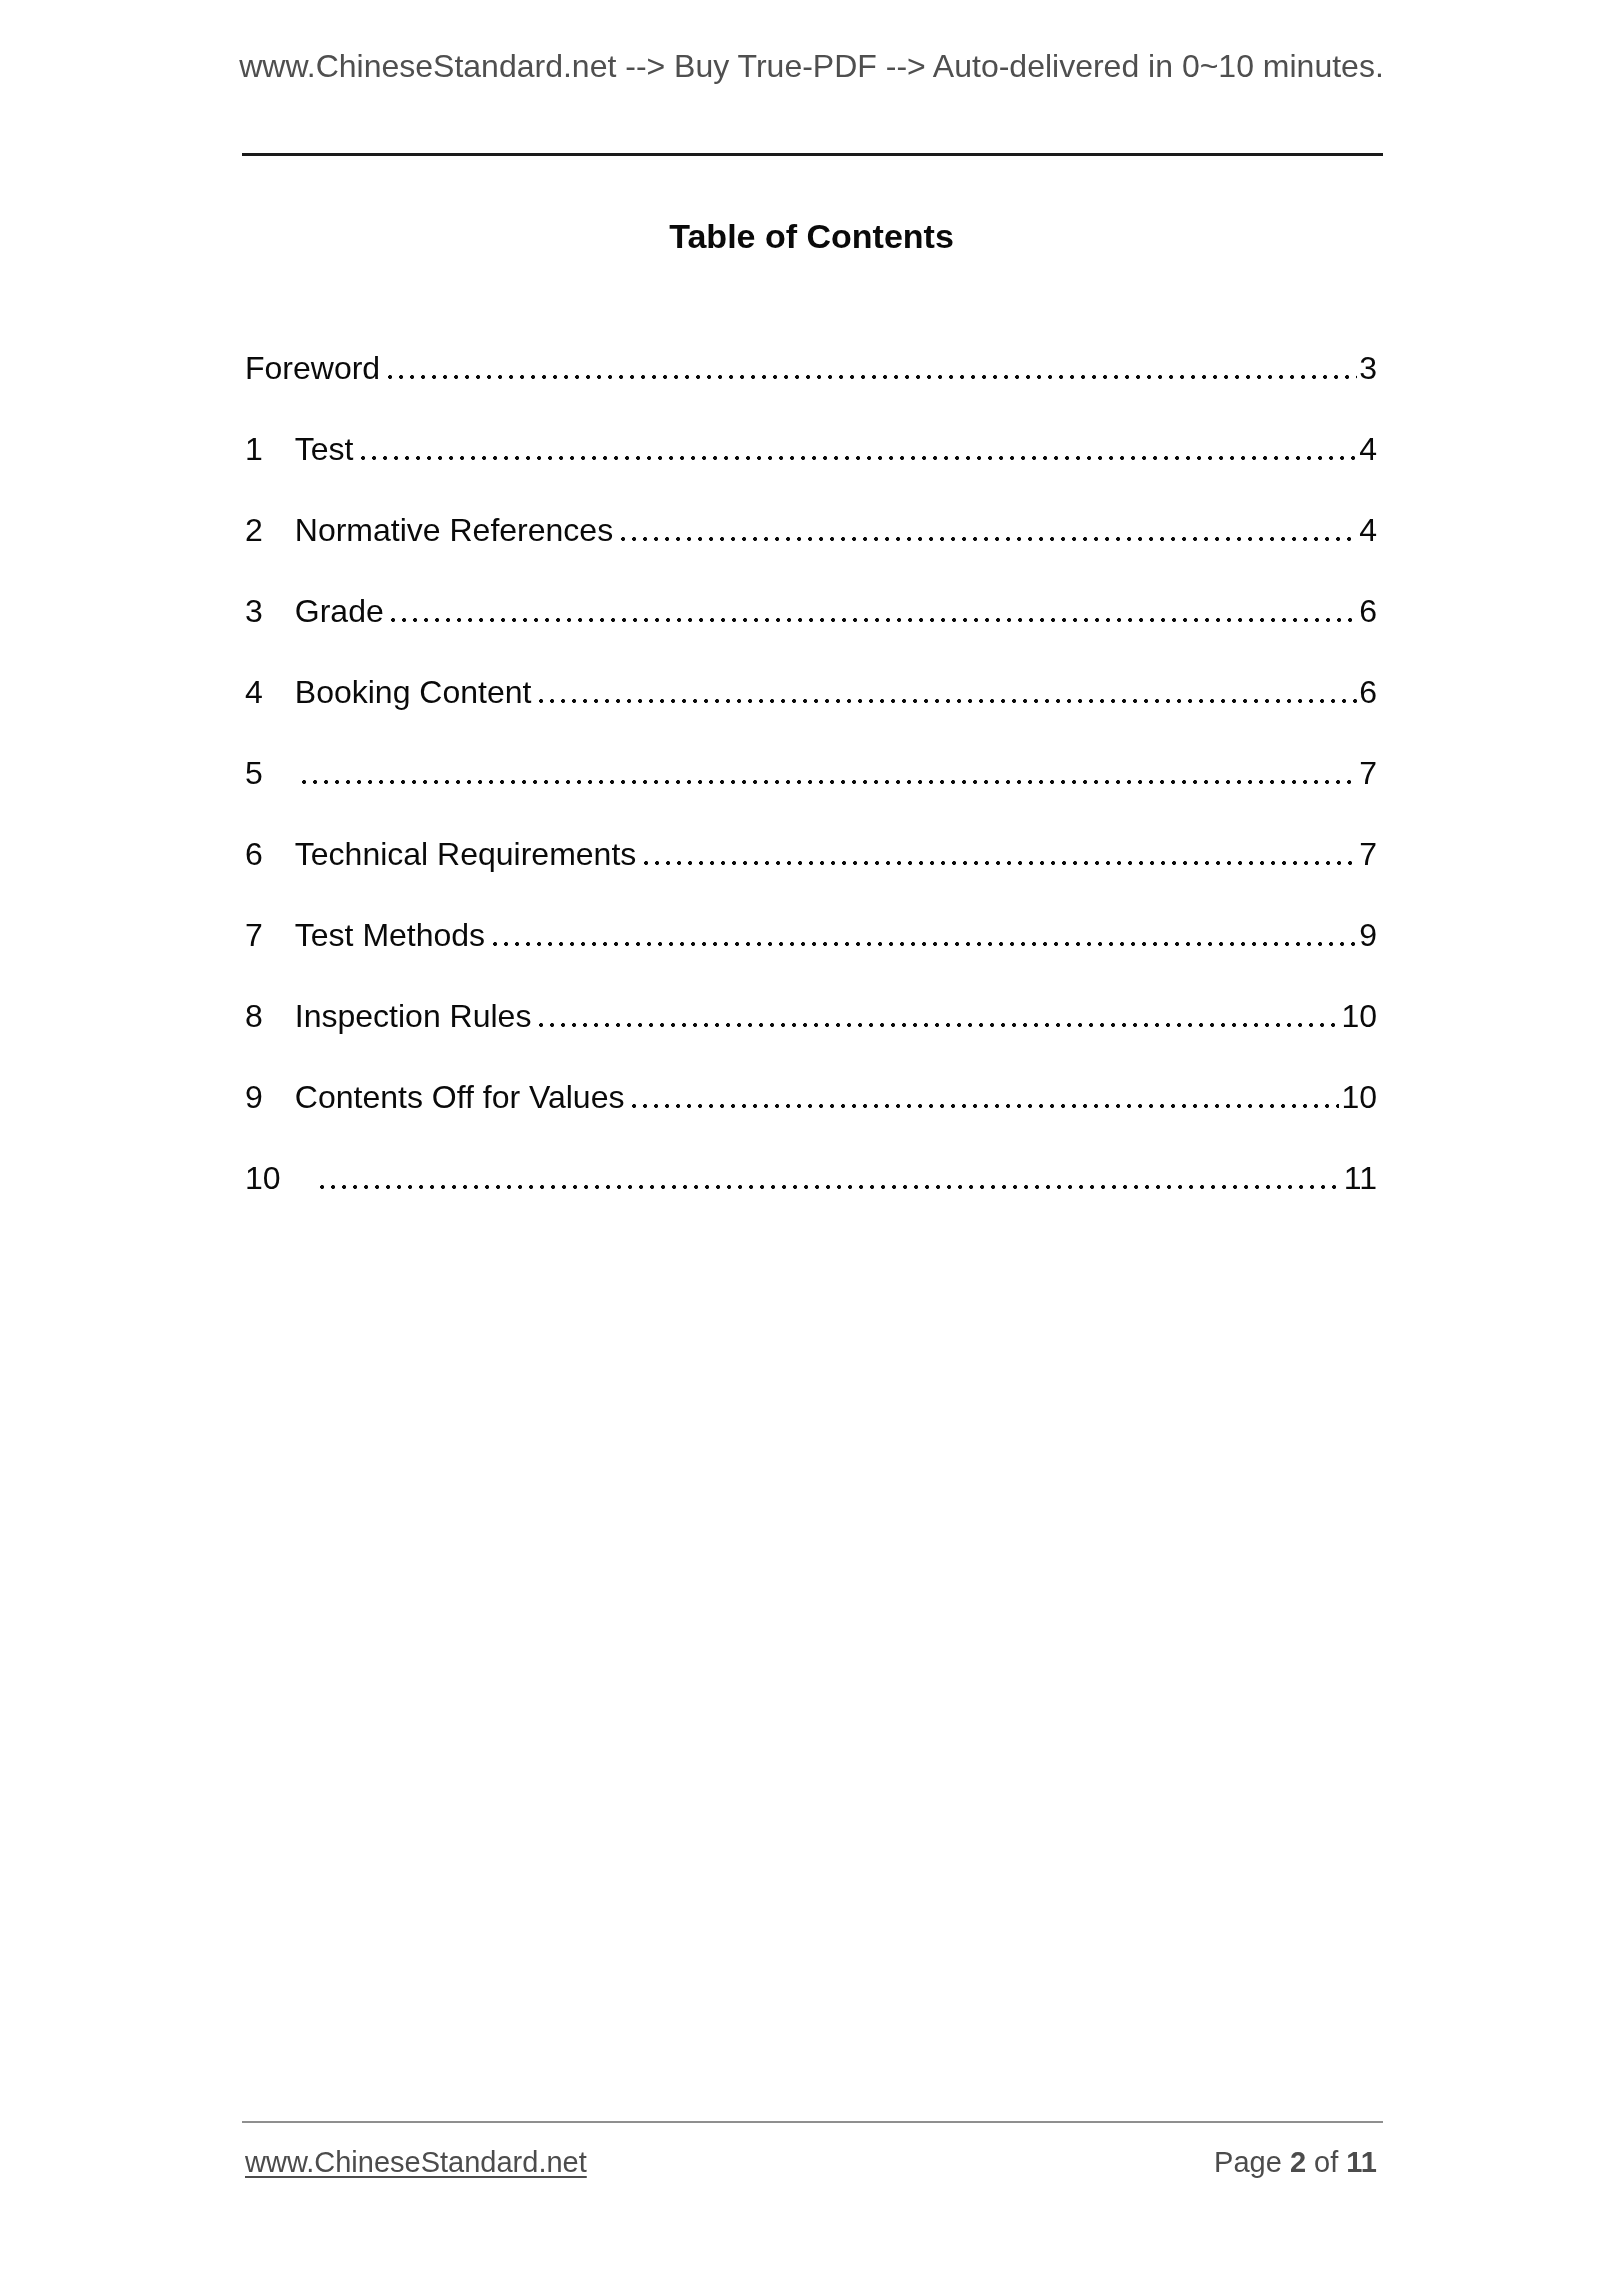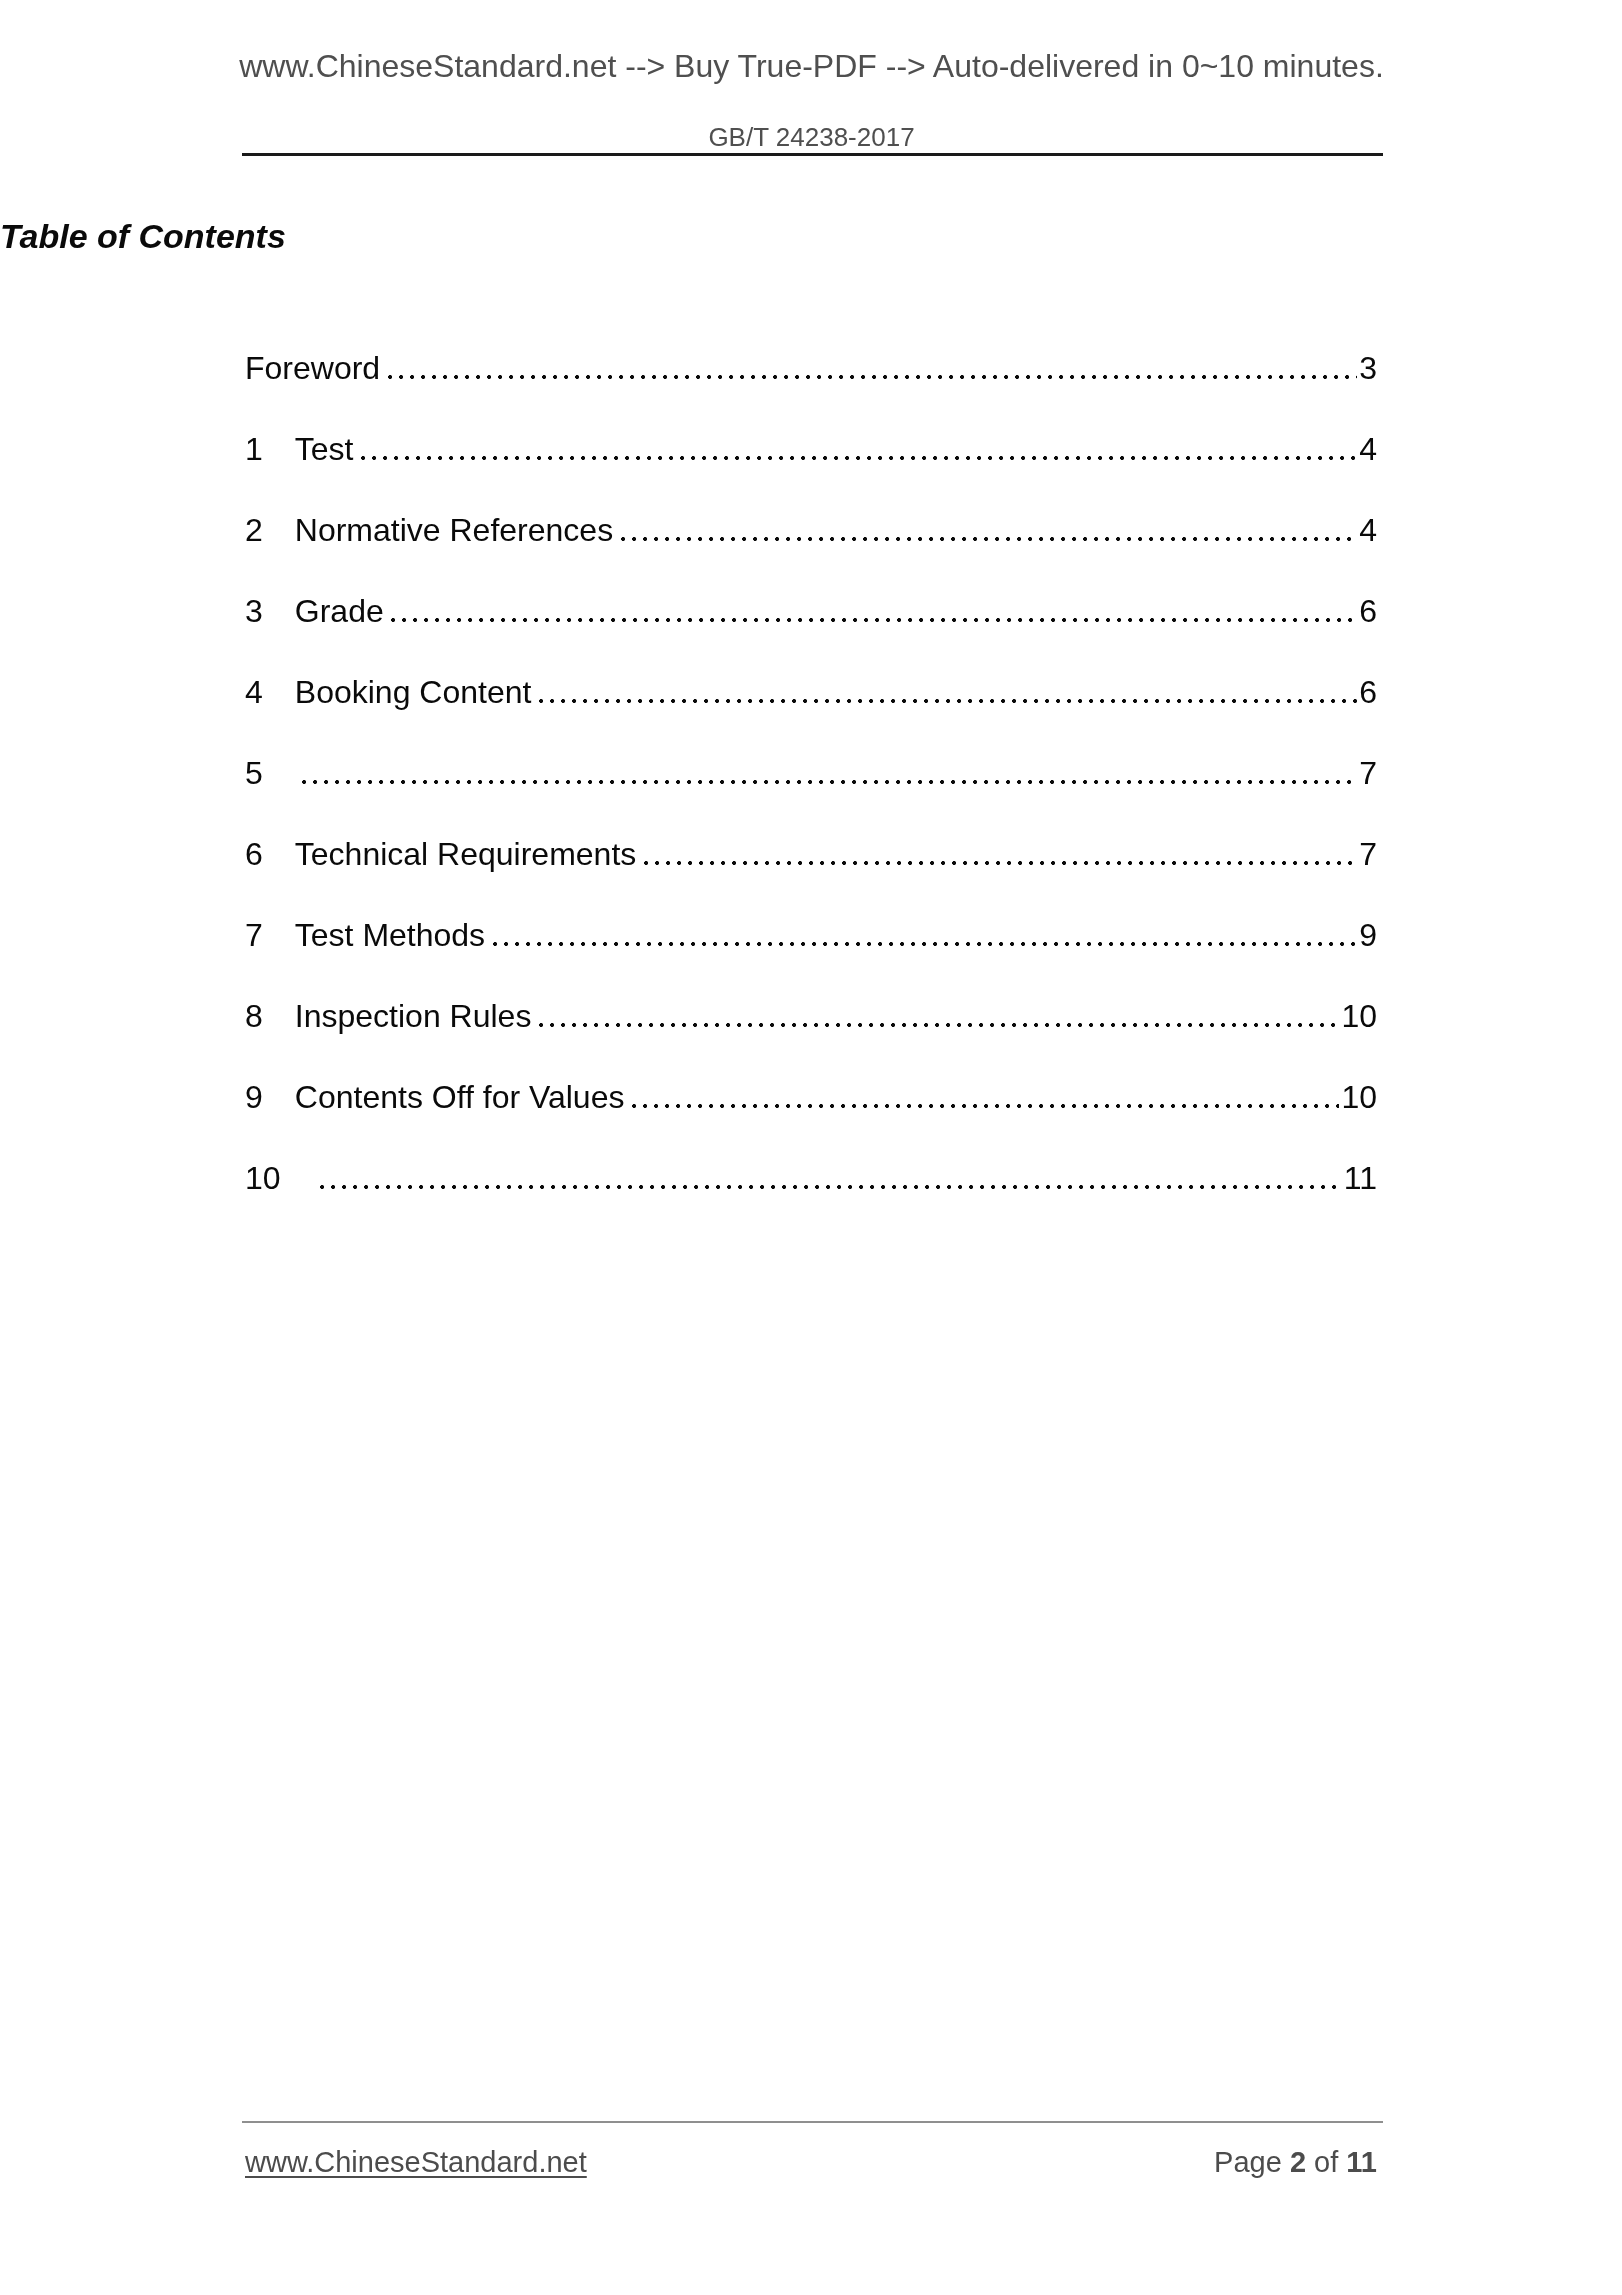--- a/index.html
+++ b/index.html
@@ -26,24 +26,23 @@
     text-align: center;
     font-size: 26px; line-height: 38px;
     color: var(--header-text, #4f4f4f);
   }
   .header-rule {
     position: absolute; top: 153px; left: 242px; width: 1141px; height: 3.3px;
     background: var(--rule-dark, #1a1a1a);
   }
   .doc-title {
     position: absolute; top: 212px; left: 0; right: 0;
-    text-align: left;
+    text-align: center;
     font-size: 34px; line-height: 48px; font-weight: 700;
     color: var(--toc-text, #0a0a0a);
-    font-style: italic;
   }
   .toc {
     position: absolute; top: 352px; left: 245px; width: 1132px;
   }
   .toc-row {
     display: flex; align-items: baseline;
     font-size: 32px; line-height: 33px; height: 33px;
     margin-bottom: 48px;
     color: var(--toc-text, #0a0a0a);
     white-space: nowrap;
@@ -78,21 +77,20 @@
     cursor: pointer;
   }
   .b { font-weight: 700; }
 </style>
 </head>
 <body>
 
 <div class="page">
 
   <div class="header-promo">www.ChineseStandard.net --&gt; Buy True-PDF --&gt; Auto-delivered in 0~10 minutes.</div>
-  <div class="header-code">GB/T 24238-2017</div>
   <div class="header-rule"></div>
 
   <div class="doc-title">Table of Contents</div>
 
   <div class="toc">
 
     <div class="toc-row">
         <span class="toc-num"></span>
         <span class="toc-label">Foreword</span>
         <span class="leader"></span>

